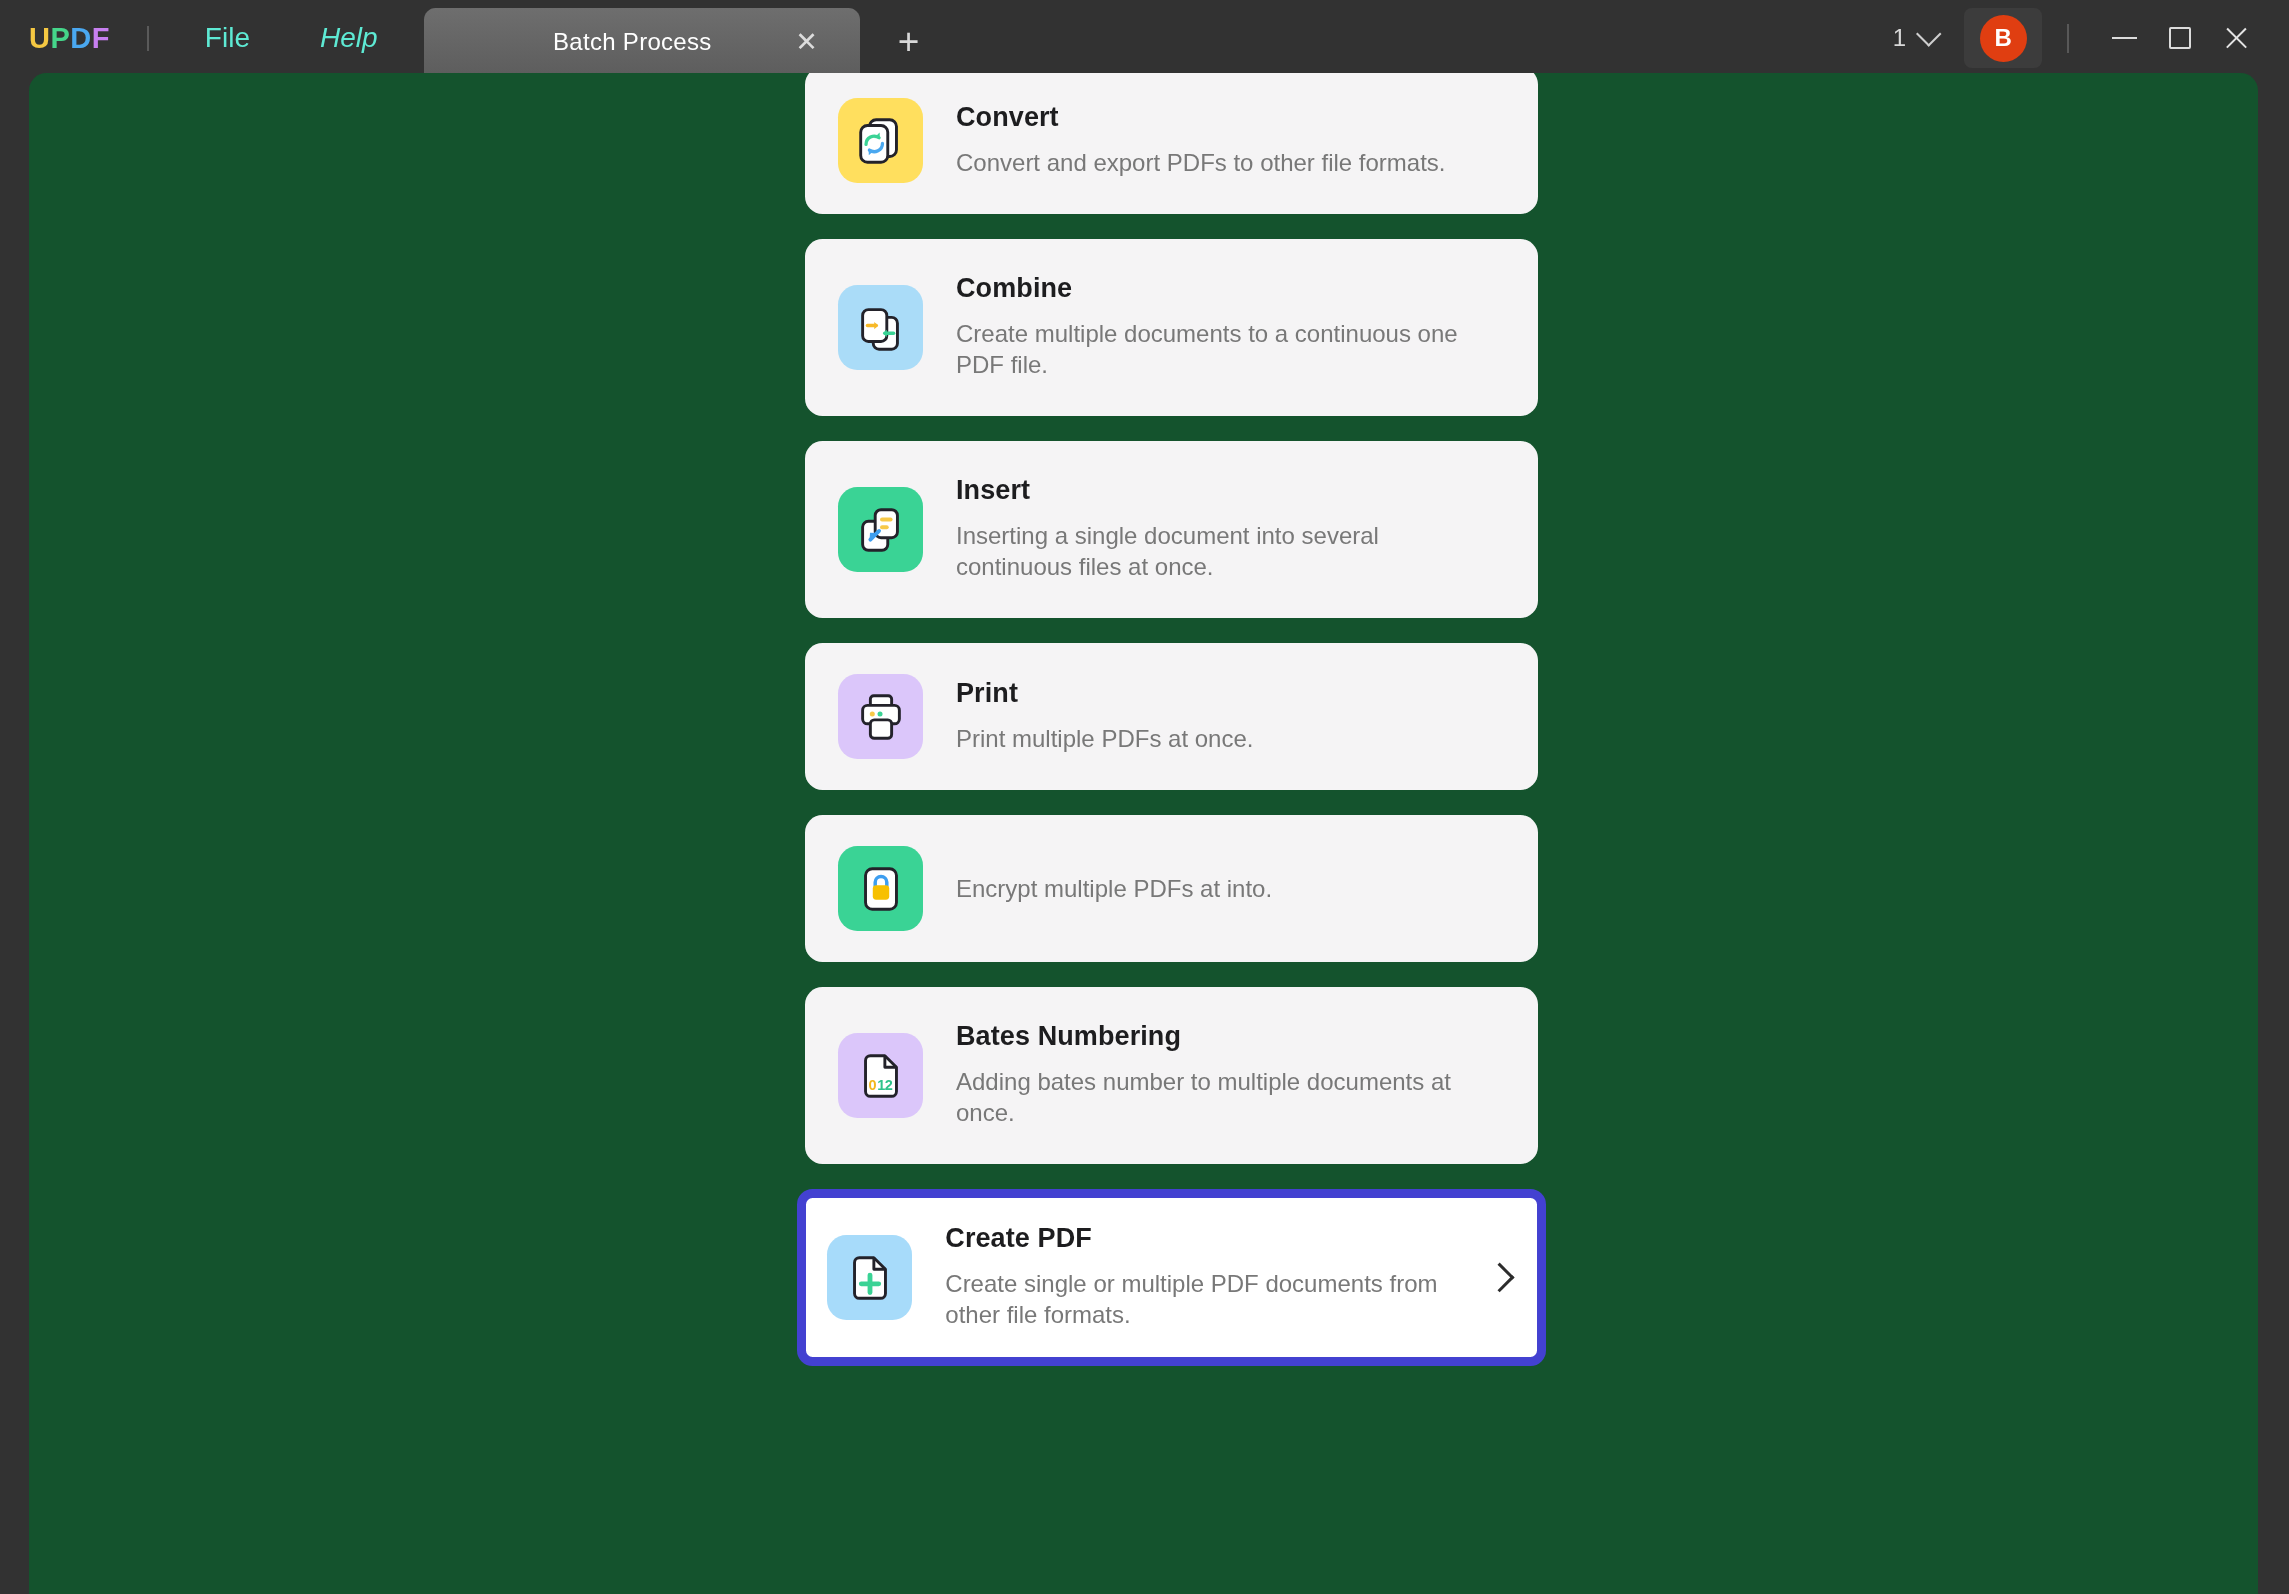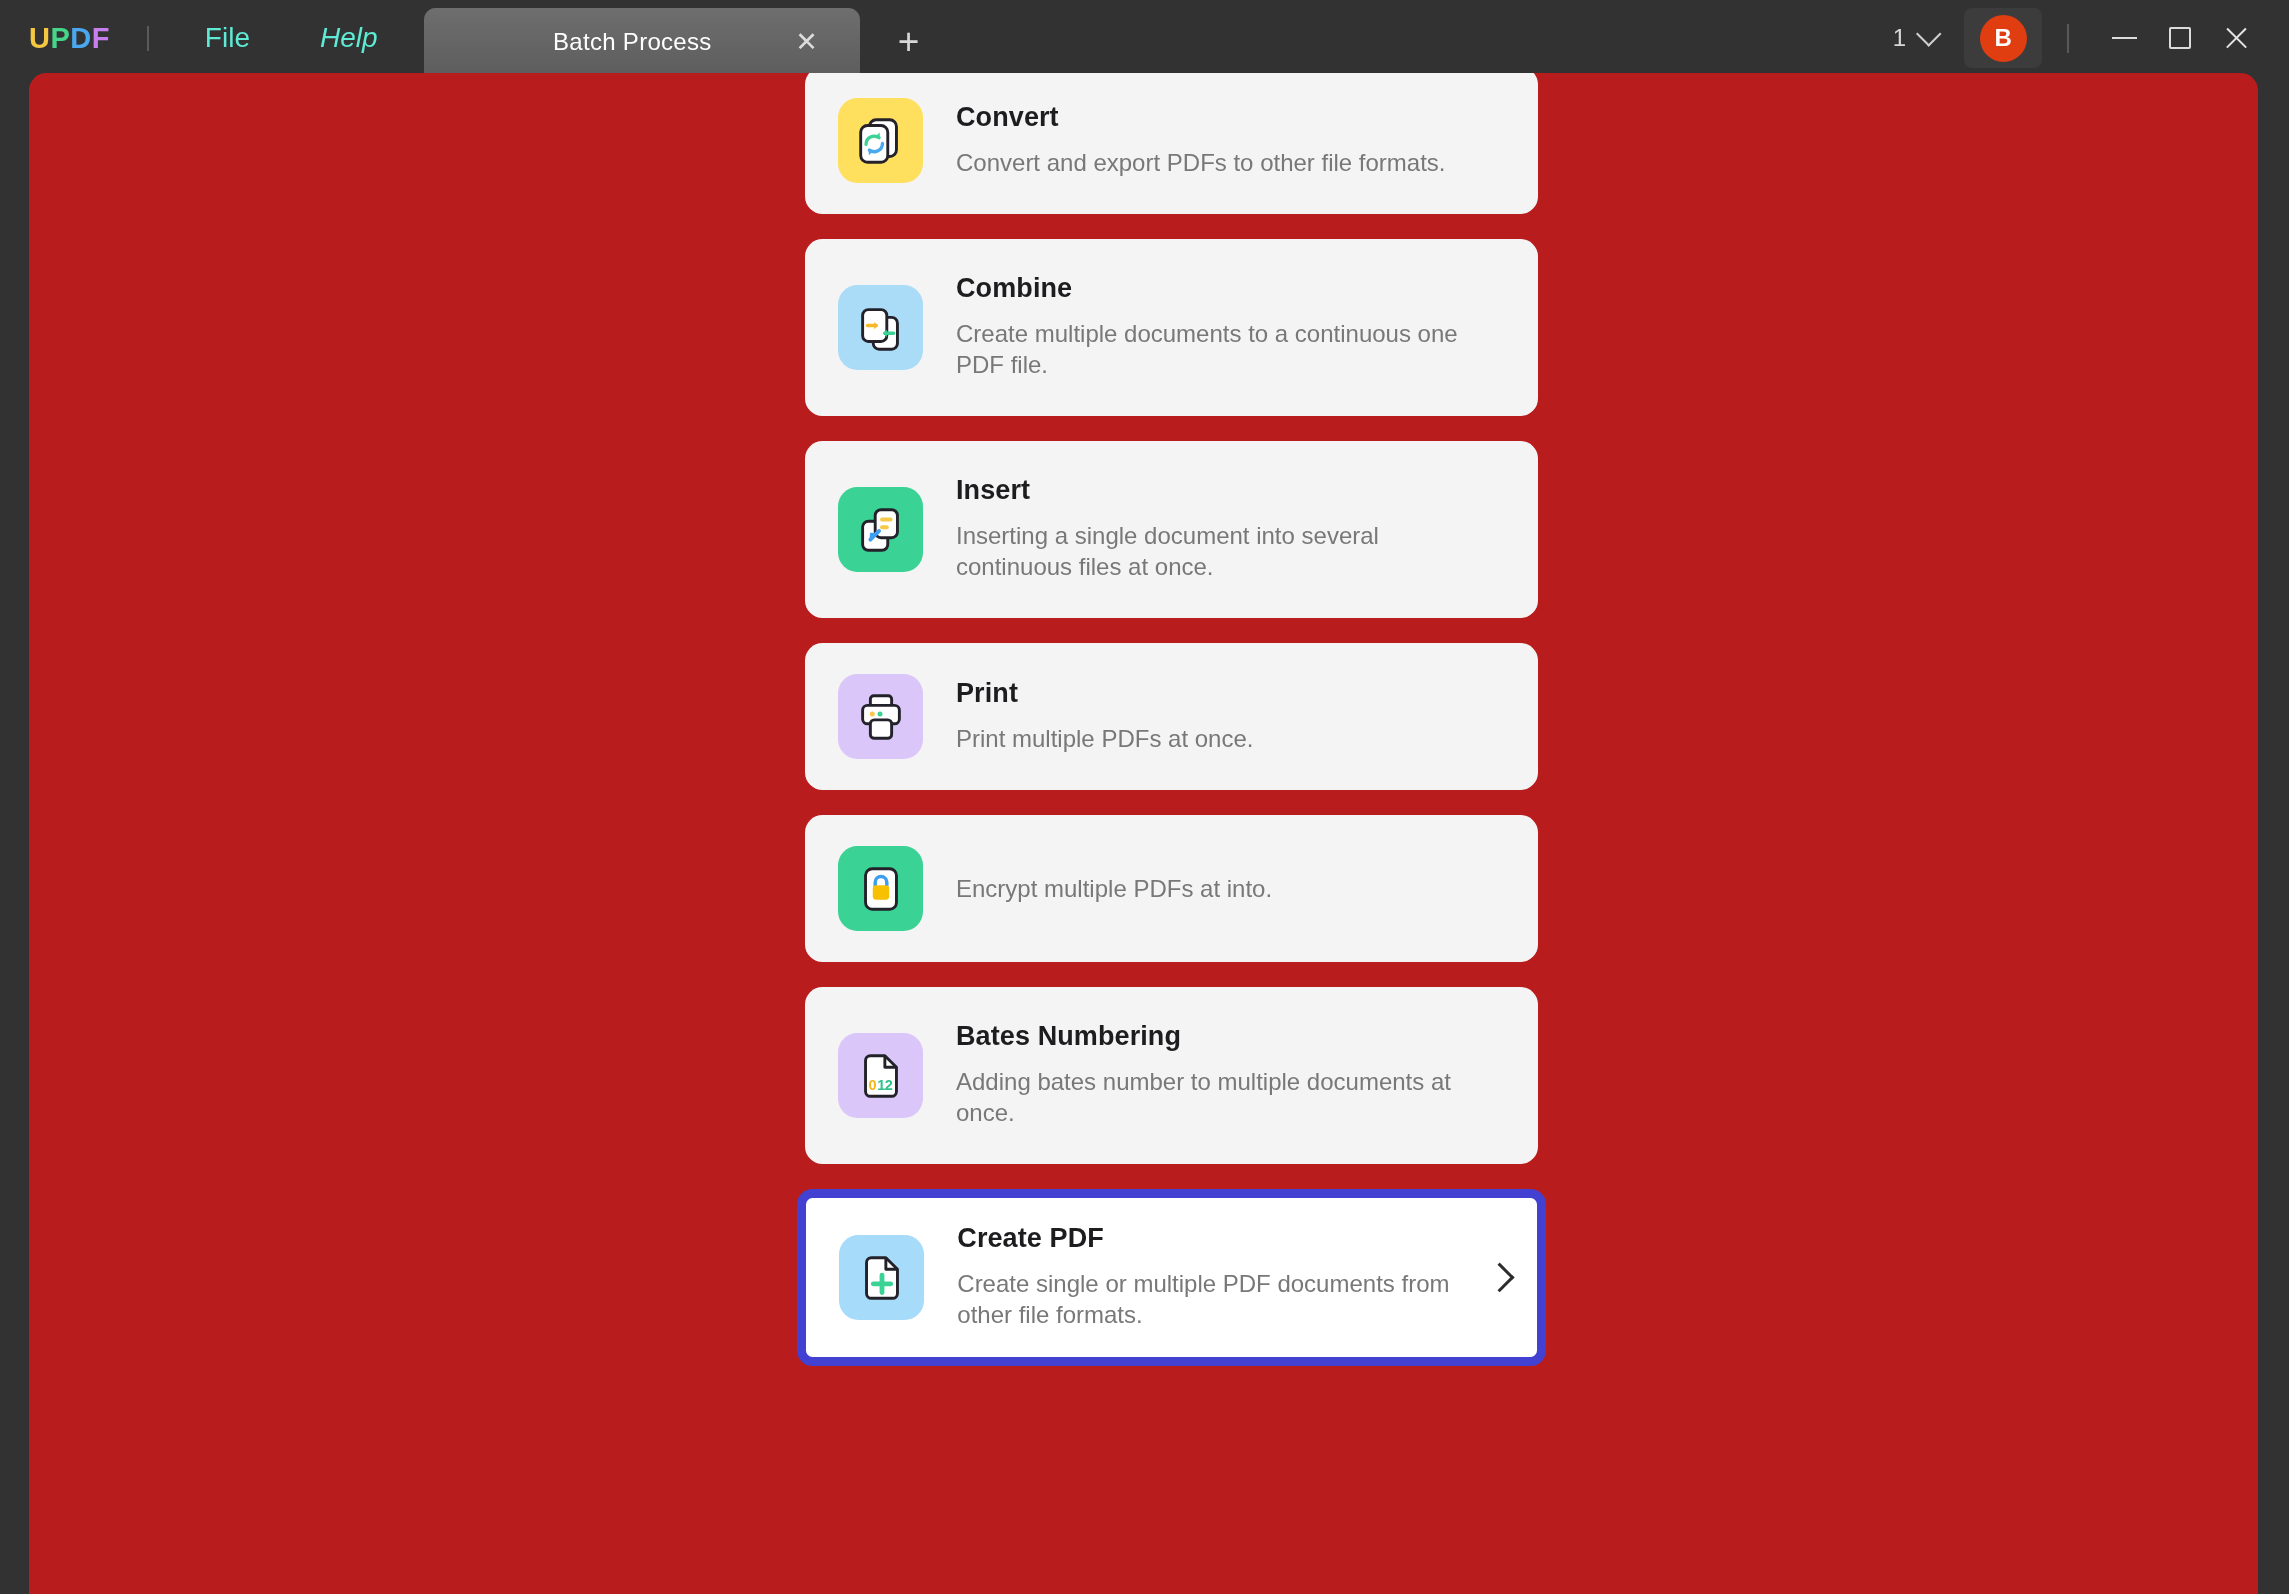--- a/index.html
+++ b/index.html
@@ -187,21 +187,21 @@
   .ic-close::before { transform: rotate(45deg); }
   .ic-close::after  { transform: rotate(-45deg); }
 
   
   .content {
     position: absolute;
     left: 29px;
     top: 73px;
     width: 2229px;
     height: 1522px;
-    background: #b91c1c;
+    background: #14532d;
     border-radius: 17.5px 17.5px 0 0;
     overflow: hidden;
   }
 
   .cards {
     position: absolute;
     left: 747px;
     top: -5.8px;
     width: 762px;
     display: flex;
@@ -221,21 +221,21 @@
   }
   .card.h-low  { height: 147px; }
   .card.h-mid  { height: 177px; }
 
   .card.selected {
     background: #ffffff;
     border: 9.7px solid #4341d1;
     border-radius: 15.5px;
     margin-left: 21.3px;
     width: 749px;
-    padding-left: 33px;
+    padding-left: 21px;
   }
 
   .card-icon {
     flex: 0 0 auto;
     width: 85px; height: 85px;
     border-radius: 19.4px;
     display: flex;
     align-items: center;
     justify-content: center;
     position: relative;

